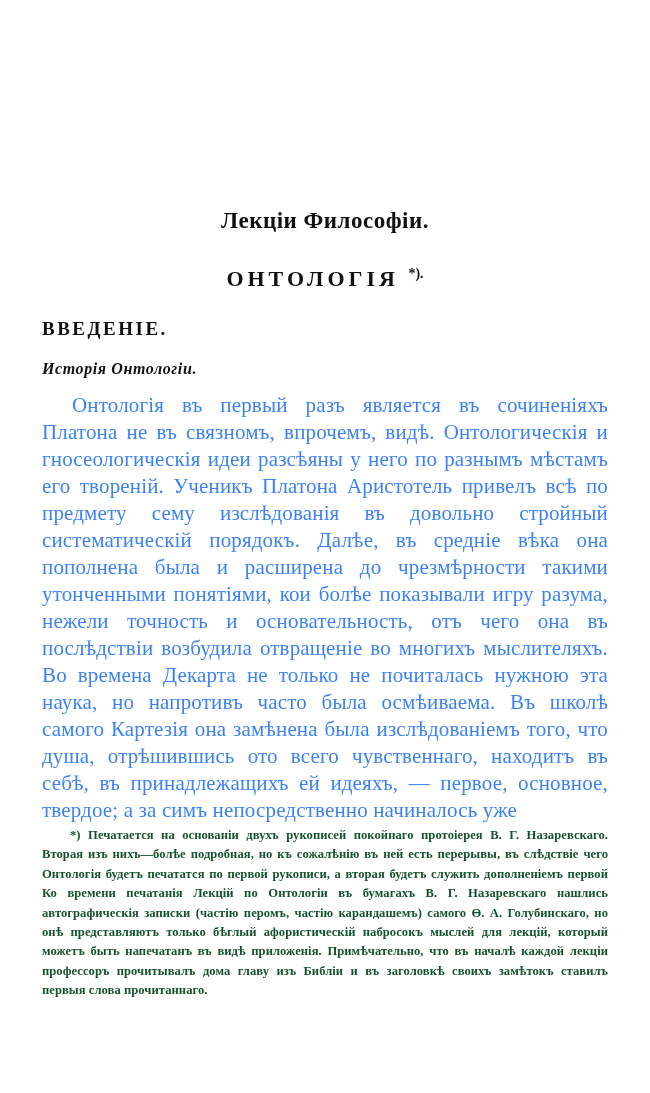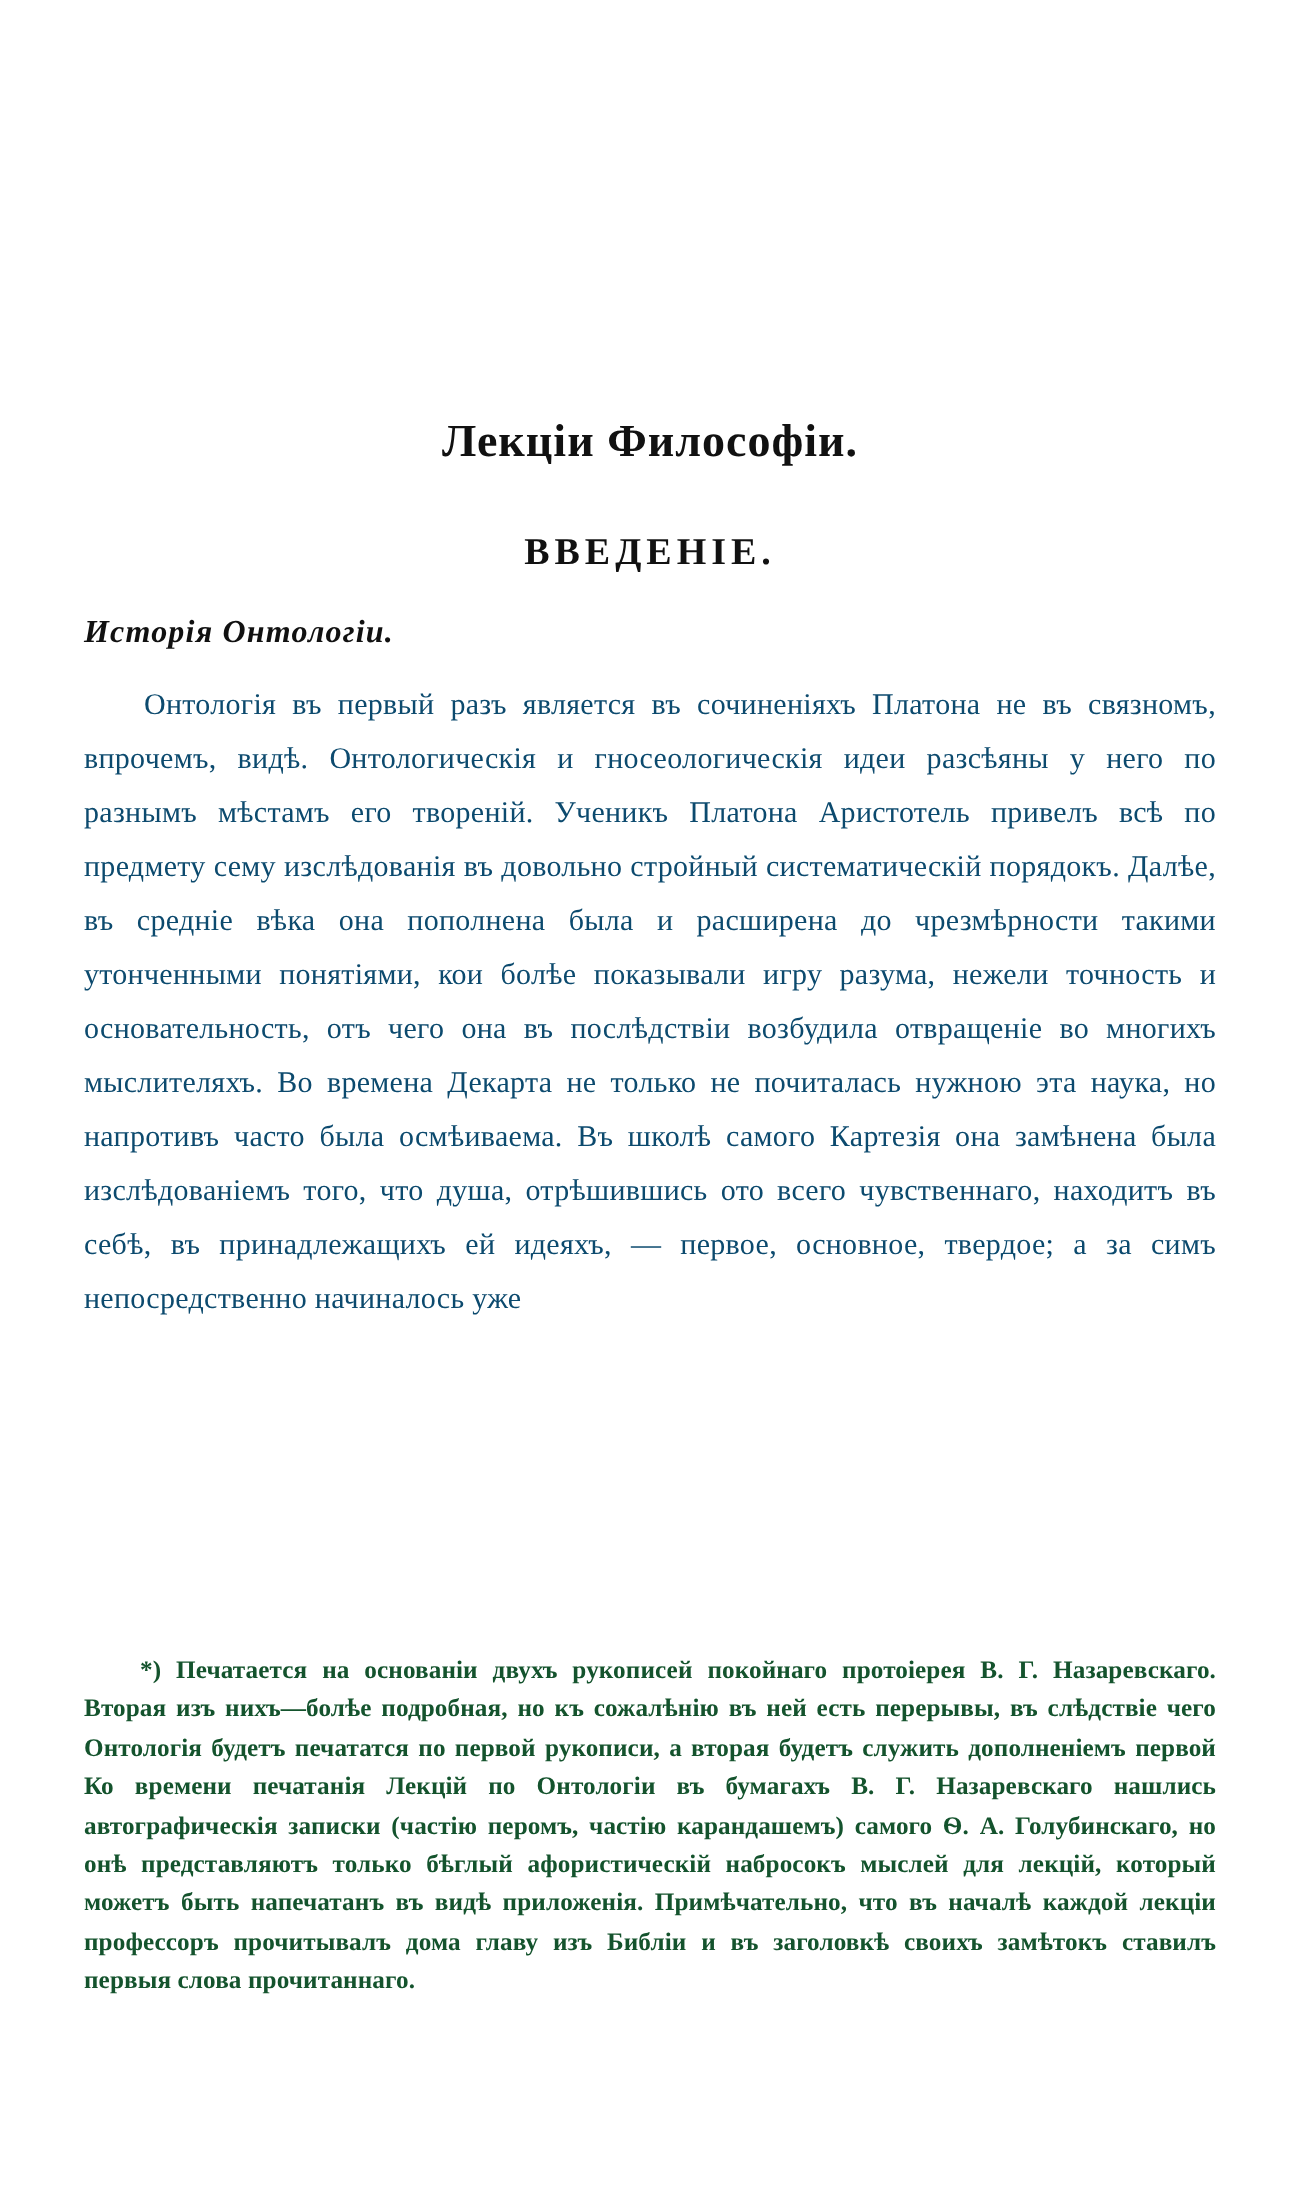--- a/index.html
+++ b/index.html
@@ -45,43 +45,42 @@
     color: #111;
     position: relative;
   }
   .section-title .footnote-ref {
     font-size: 14px;
     letter-spacing: 0;
     font-weight: bold;
     vertical-align: super;
   }
   .subsection-title {
-    text-align: center;
     font-size: 19px;
     font-weight: bold;
     letter-spacing: 2.5px;
     margin: 0 0 20px 0;
     color: #111;
   }
   .italic-heading {
     font-size: 16px;
     font-style: italic;
     font-weight: bold;
     letter-spacing: 0.6px;
     margin: 0 0 14px 0;
     color: #111;
   }
   .body-text {
-    font-size: 15px;
+    font-size: 21px;
     line-height: 27px;
     text-align: justify;
     text-justify: inter-word;
     text-indent: 30px;
     margin: 0;
-    color: #0c4a6e;
+    color: #3b82f6;
     letter-spacing: 0.15px;
     -webkit-hyphens: manual;
     hyphens: manual;
   }
   .footnote-wrap {
     position: absolute;
     left: 42px;
     top: 826px;
     width: 566px;
   }
@@ -101,20 +100,24 @@
 </style>
 </head>
 <body>
 
 <div class="page">
 
   <div class="content">
 
     <h1 class="doc-title">Лекціи Философіи.</h1>
 
+    <h2 class="section-title">
+      <span>ОНТОЛОГІЯ</span>
+      <span class="footnote-ref">*).</span>
+    </h2>
 
     <h3 class="subsection-title">ВВЕДЕНІЕ.</h3>
 
     <div class="italic-heading">Исторія Онтологіи.</div>
 
     <p class="body-text">Онтологія въ первый разъ является въ сочиненіяхъ Платона не въ связномъ, впрочемъ, видѣ. Онтологическія и гносеологическія идеи разсѣяны у него по разнымъ мѣстамъ его твореній. Ученикъ Платона Аристотель привелъ всѣ по предмету сему изслѣдованія въ довольно стройный систематическій порядокъ. Далѣе, въ средніе вѣка она пополнена была и расширена до чрезмѣрности такими утонченными понятіями, кои болѣе показывали игру разума, нежели точность и основательность, отъ чего она въ послѣдствіи возбудила отвращеніе во многихъ мыслителяхъ. Во времена Декарта не только не почиталась нужною эта наука, но напротивъ часто была осмѣиваема. Въ школѣ самого Картезія она замѣнена была изслѣдованіемъ того, что душа, отрѣшившись ото всего чувственнаго, находитъ въ себѣ, въ принадлежащихъ ей идеяхъ, — первое, основное, твердое; а за симъ непосредственно начиналось уже</p>
 
   </div>
 
   <div class="footnote-wrap">

